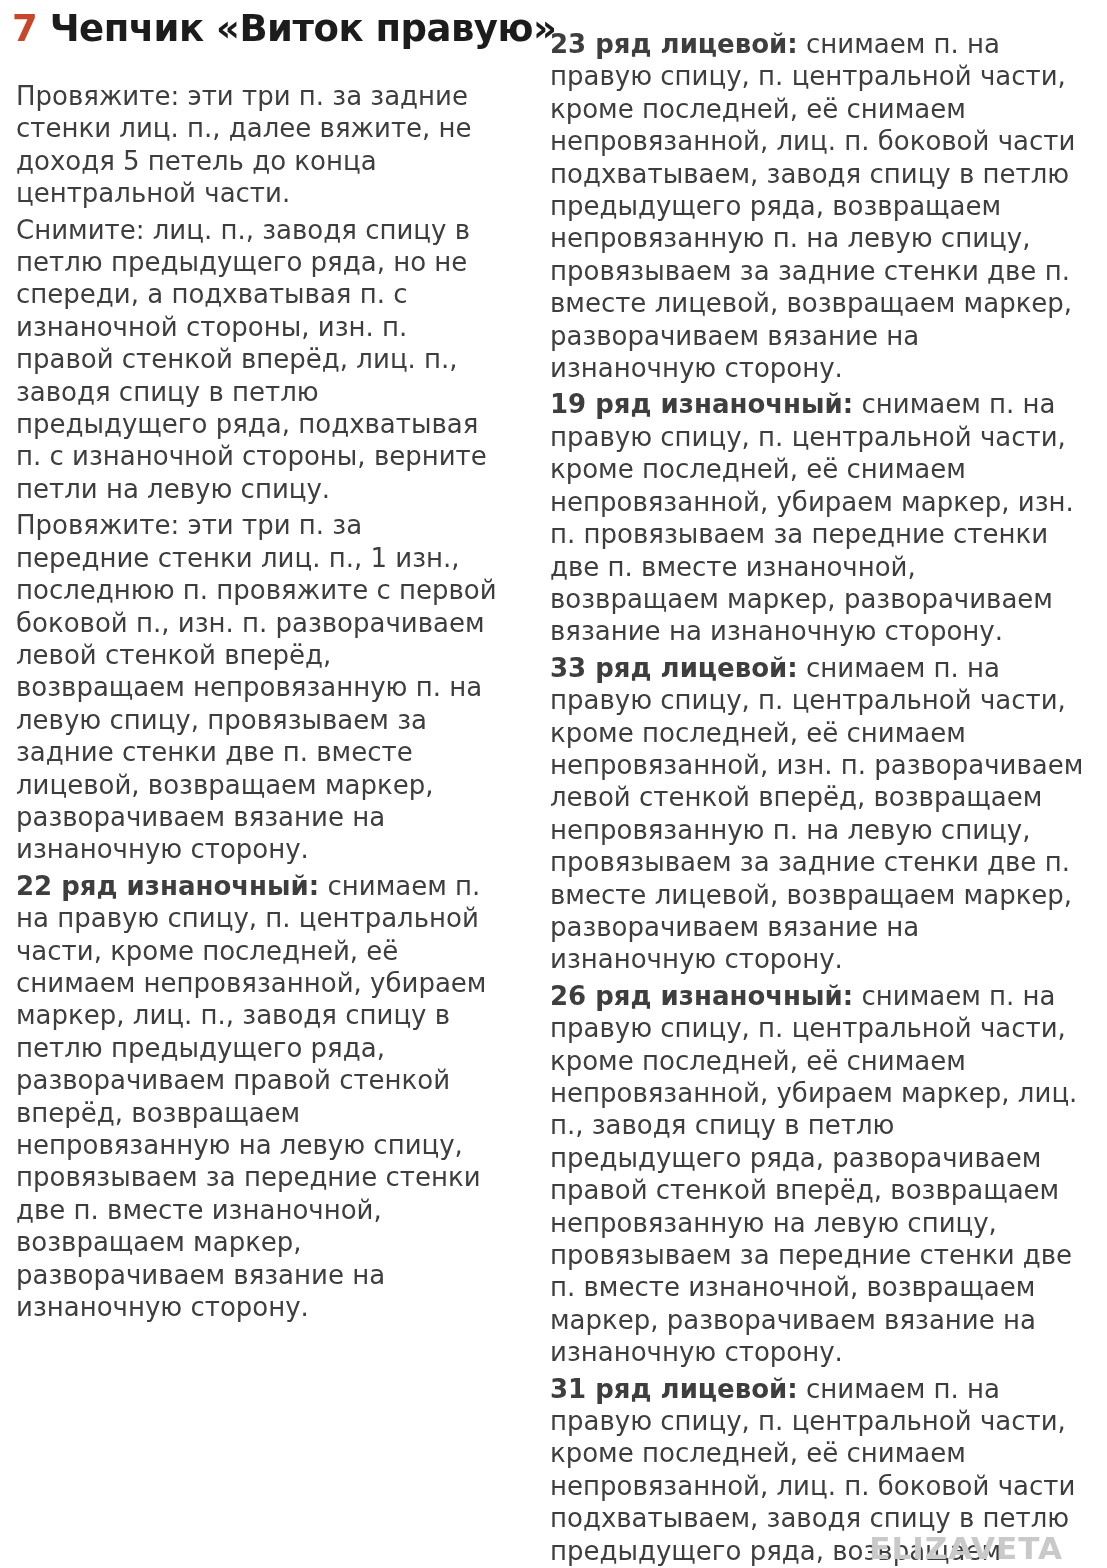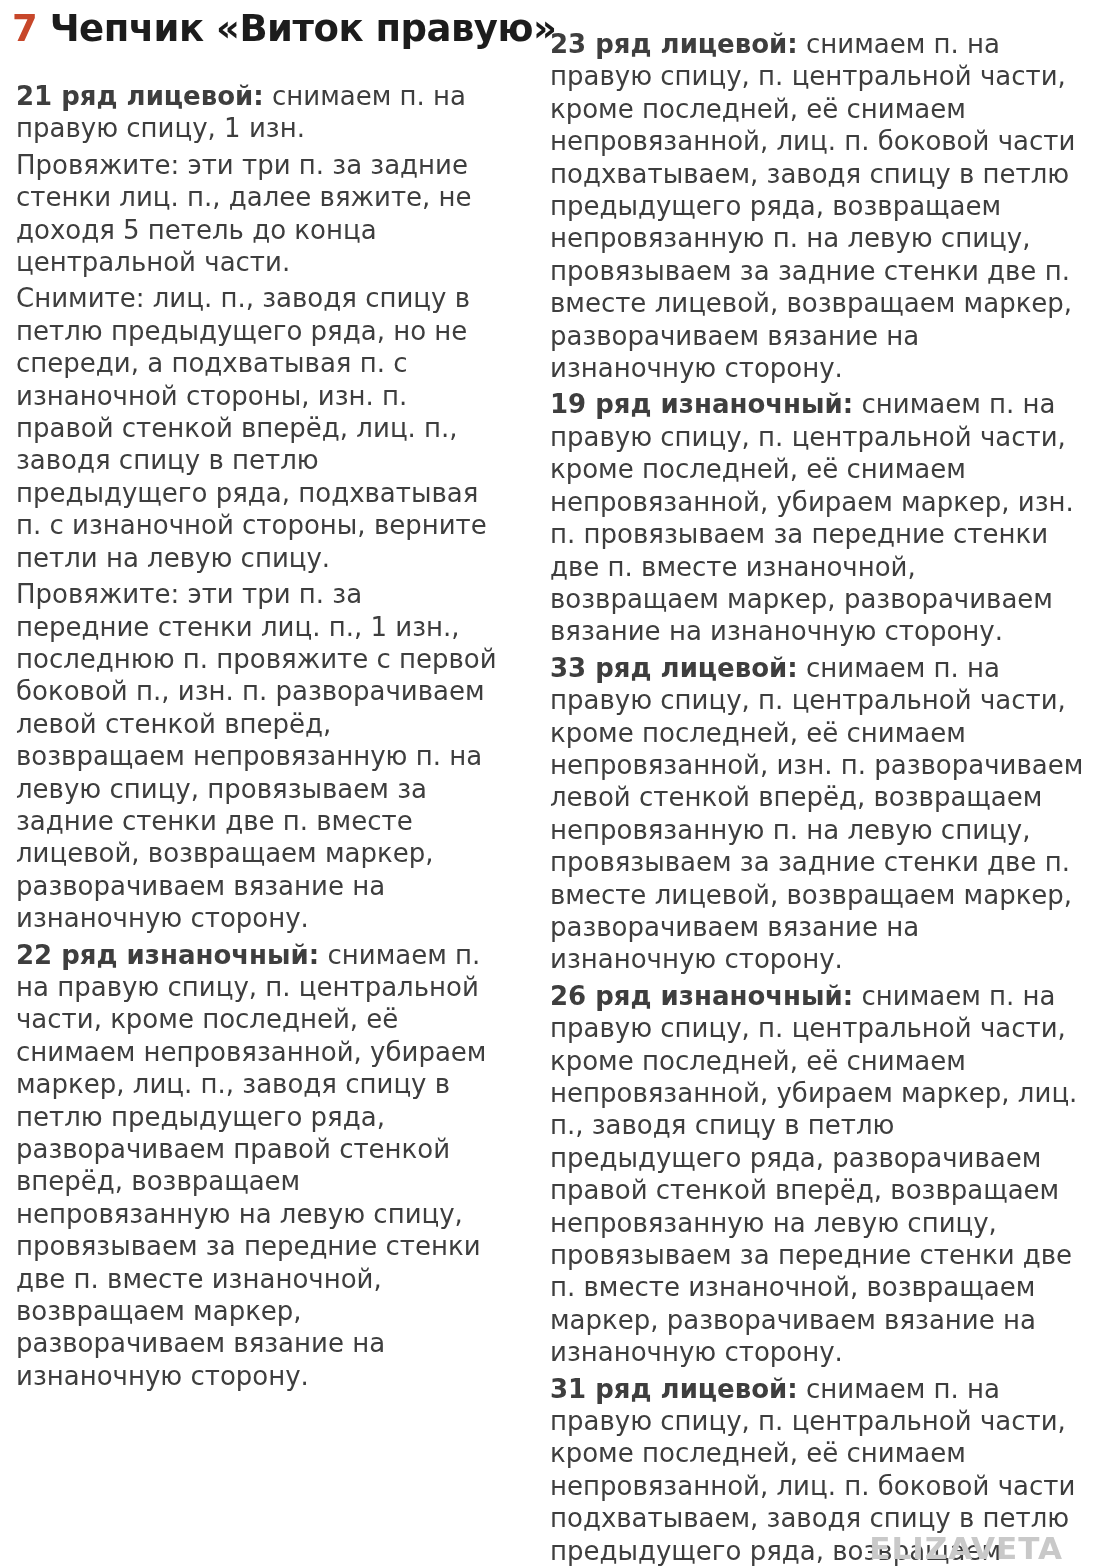--- a/index.html
+++ b/index.html
@@ -67,21 +67,20 @@
   }
 </style>
 </head>
 <body>
 
 <div class="page">
 
   <div class="col col-left">
     <h1><span class="page-num">7</span> <span>Чепчик «Виток правую»</span></h1>
 
-    <p><b>21 ряд лицевой:</b><span> снимаем п. на правую спицу, 1 изн.</span></p>
 
 
     <p><span>Провяжите: эти три п. за задние стенки лиц. п., далее вяжите, не доходя 5 петель до конца центральной части.</span></p>
 
     <p><span>Снимите: лиц. п., заводя спицу в петлю предыдущего ряда, но не спереди, а подхватывая п. с изнаночной стороны, изн. п. правой стенкой вперёд, лиц. п., заводя спицу в петлю предыдущего ряда, подхватывая п. с изнаночной стороны, верните петли на левую спицу.</span></p>
 
     <p><span>Провяжите: эти три п. за передние стенки лиц. п., 1 изн., последнюю п. провяжите с первой боковой п., изн. п. разворачиваем левой стенкой вперёд, возвращаем непровязанную п. на левую спицу, провязываем за задние стенки две п. вместе лицевой, возвращаем маркер, разворачиваем вязание на изнаночную сторону.</span></p>
 
     <p><b>22 ряд изнаночный:</b><span> снимаем п. на правую спицу, п. центральной части, кроме последней, её снимаем непровязанной, убираем маркер, лиц. п., заводя спицу в петлю предыдущего ряда, разворачиваем правой стенкой вперёд, возвращаем непровязанную на левую спицу, провязываем за передние стенки две п. вместе изнаночной, возвращаем маркер, разворачиваем вязание на изнаночную сторону.</span></p>
   </div>

